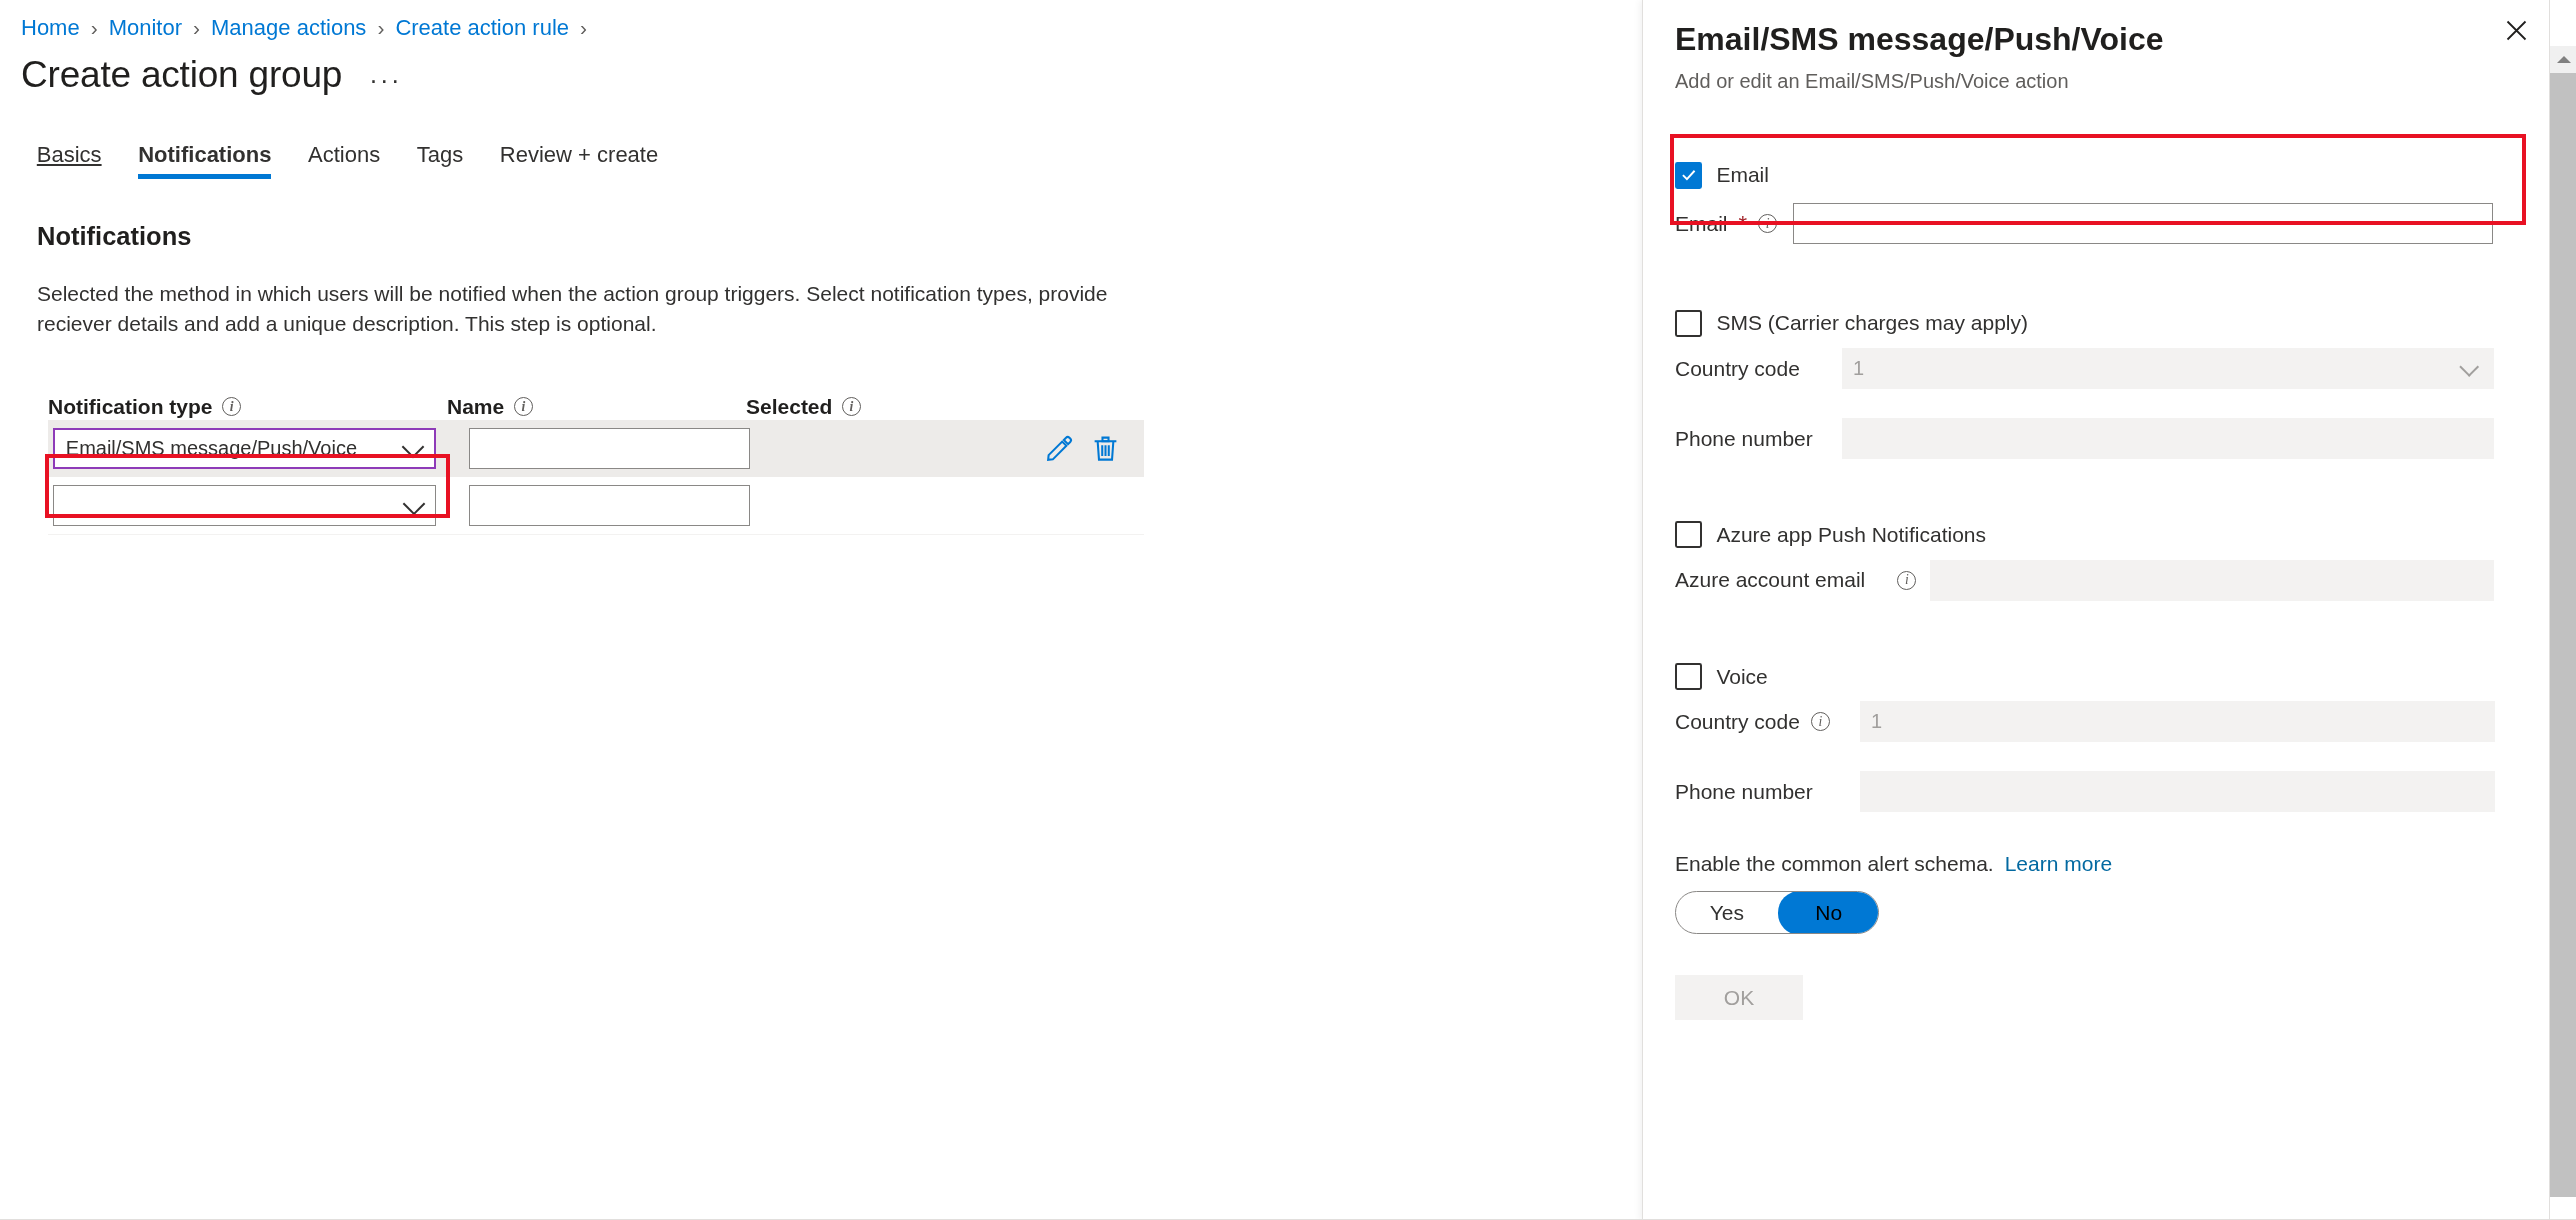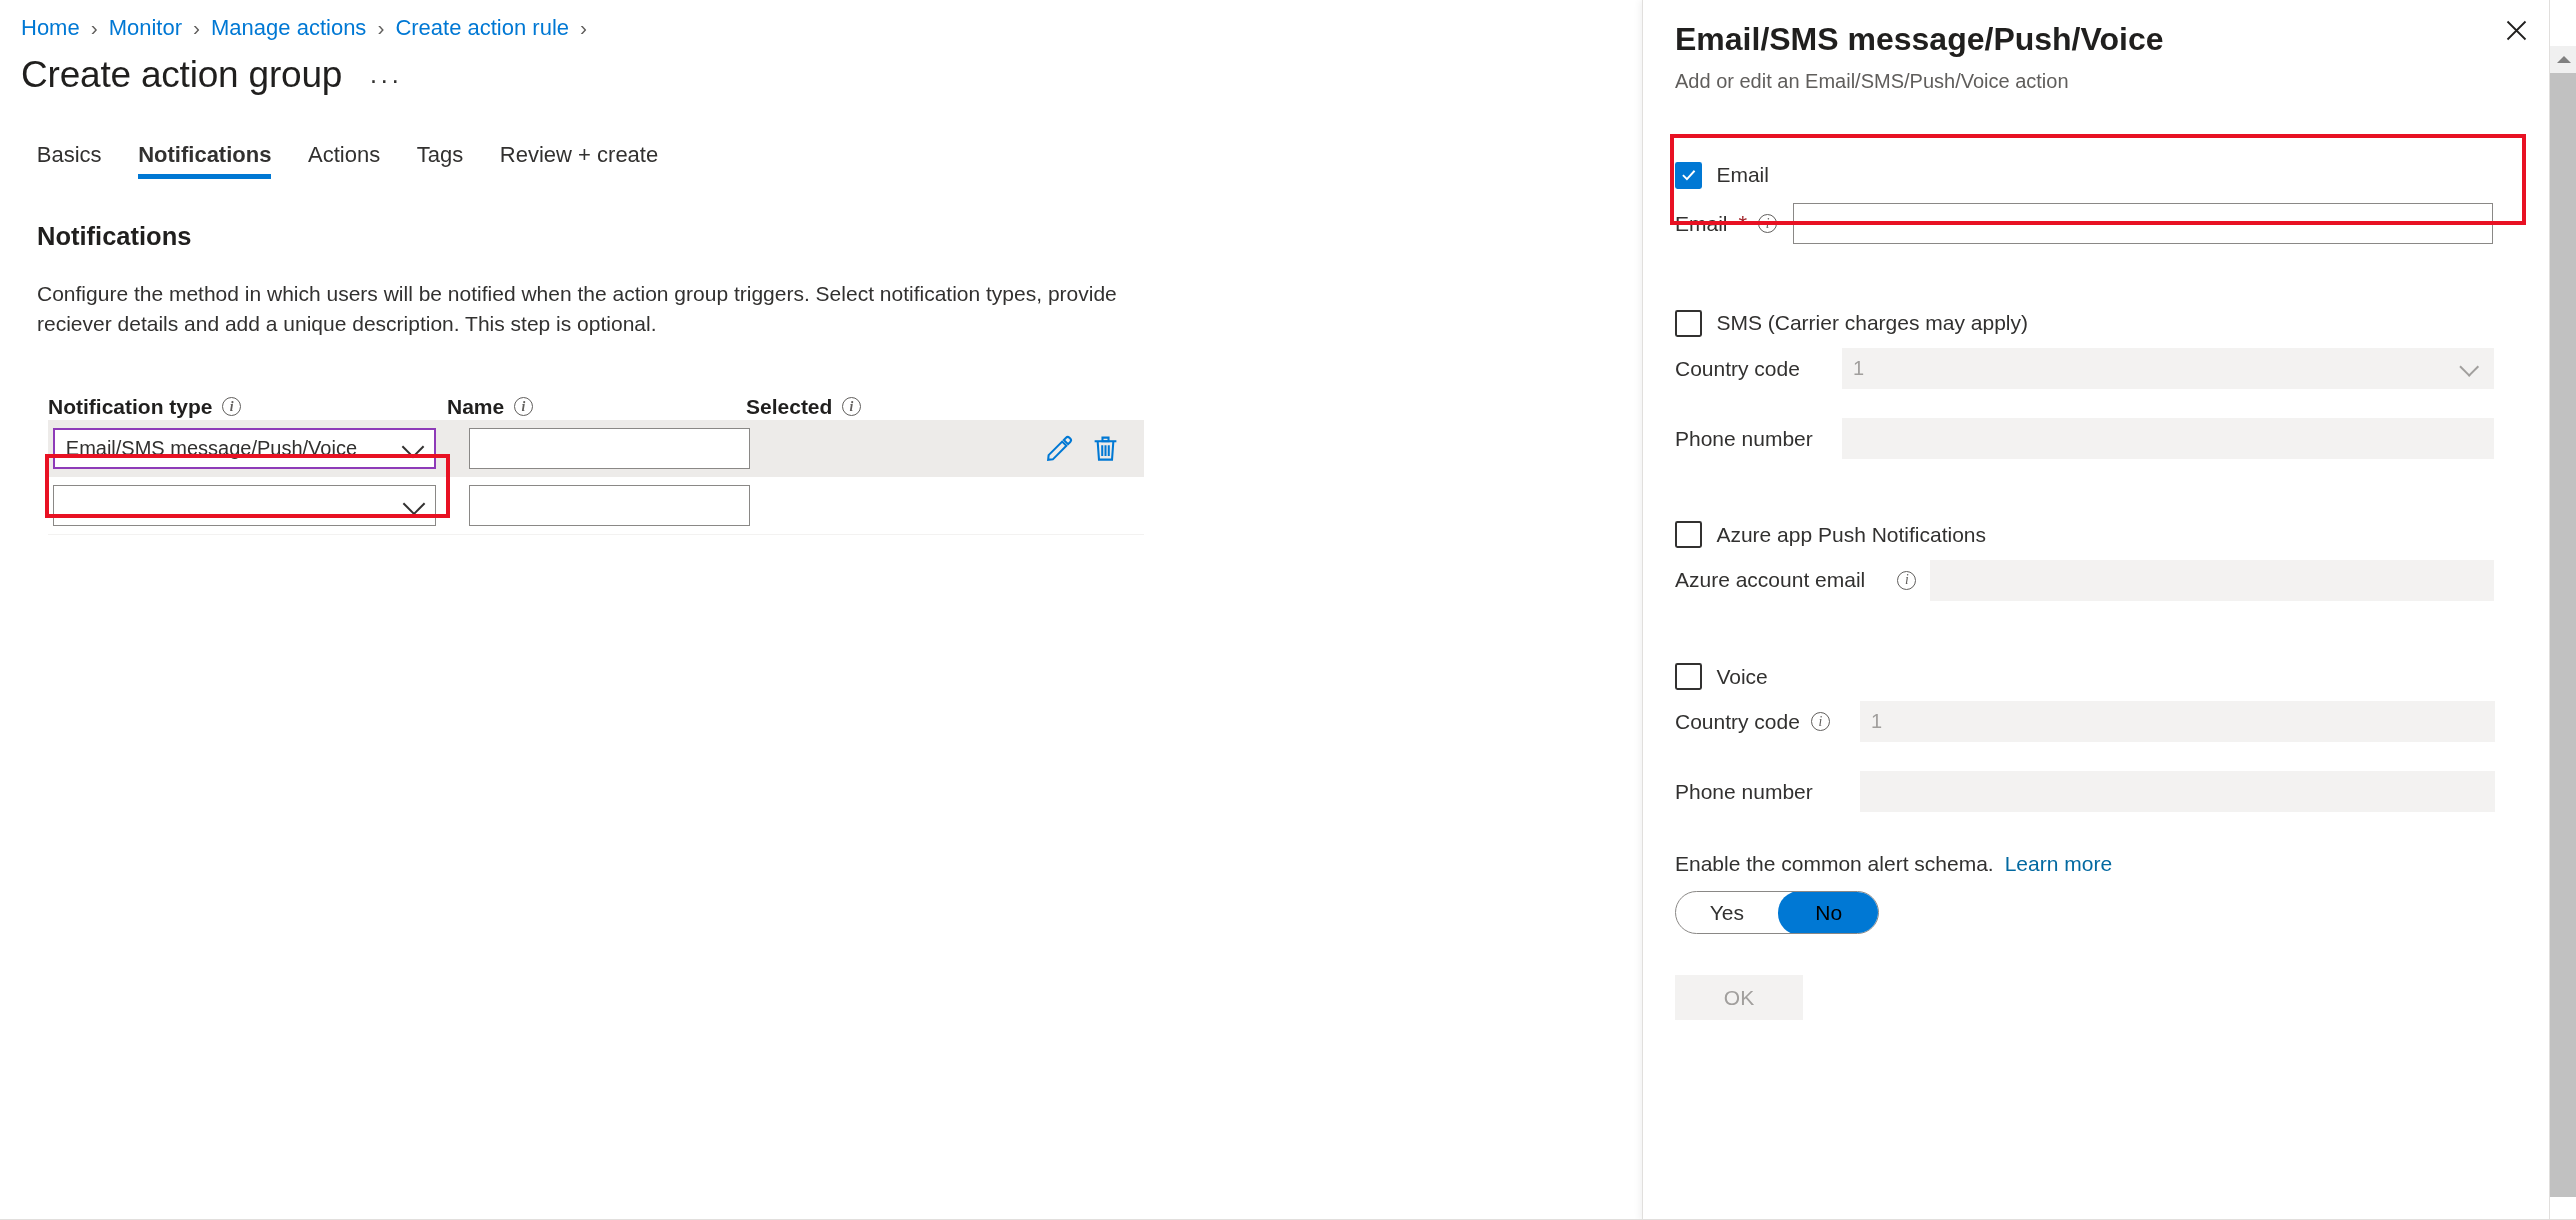--- a/index.html
+++ b/index.html
@@ -52,21 +52,21 @@
     display: flex; align-items: flex-end;
     margin-top: 33px; padding-left: 32px;
     height: 49px;
   }
   .tab {
     position: relative;
     padding: 0 18.3px 11px 18.3px;
     font-size: 22px; line-height: 27px;
     color: #323130; cursor: pointer; white-space: nowrap;
   }
-  .tab:first-child { padding-left: 4.8px; }
+  .tab:first-child { padding-left: 4.8px; text-decoration: underline; }
   .tab.active { font-weight: 700; }
   .tab.active::after {
     content: ""; position: absolute;
     left: 18.3px; right: 18.3px; bottom: 0;
     height: 4.8px; background: #0078d4;
   }
   .tab:first-child.active::after { left: 4.8px; }
 
   
   .section-heading {
@@ -330,21 +330,21 @@
       </div>
       <div class="tab">
         <span>Tags</span>
       </div>
       <div class="tab">
         <span>Review + create</span>
       </div>
     </div>
 
     <div class="section-heading">Notifications</div>
-    <div class="section-desc">Configure the method in which users will be notified when the action group triggers. Select notification types, provide reciever details and add a unique description. This step is optional.</div>
+    <div class="section-desc">Selected the method in which users will be notified when the action group triggers. Select notification types, provide reciever details and add a unique description. This step is optional.</div>
 
     <div class="nt-table">
 
       <div class="nt-head">
         <div class="nt-col-type">
           <div class="nt-head-cell">
             <span>Notification type</span>
             <span class="info-icon">i</span>
           </div>
         </div>

